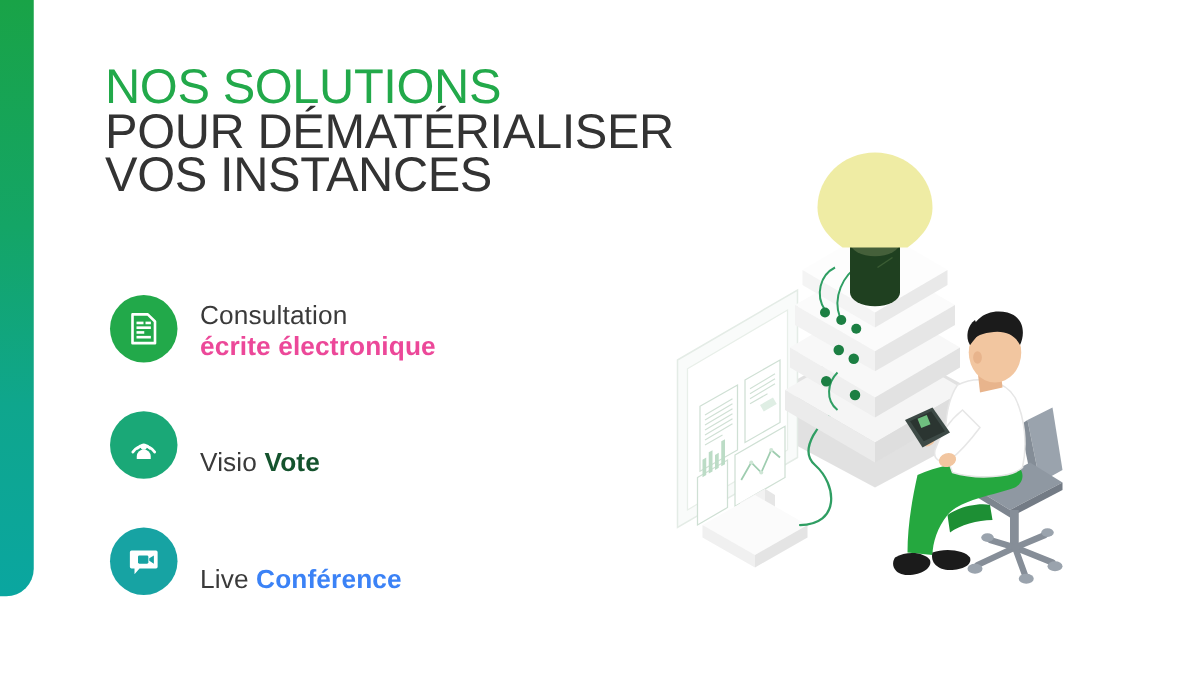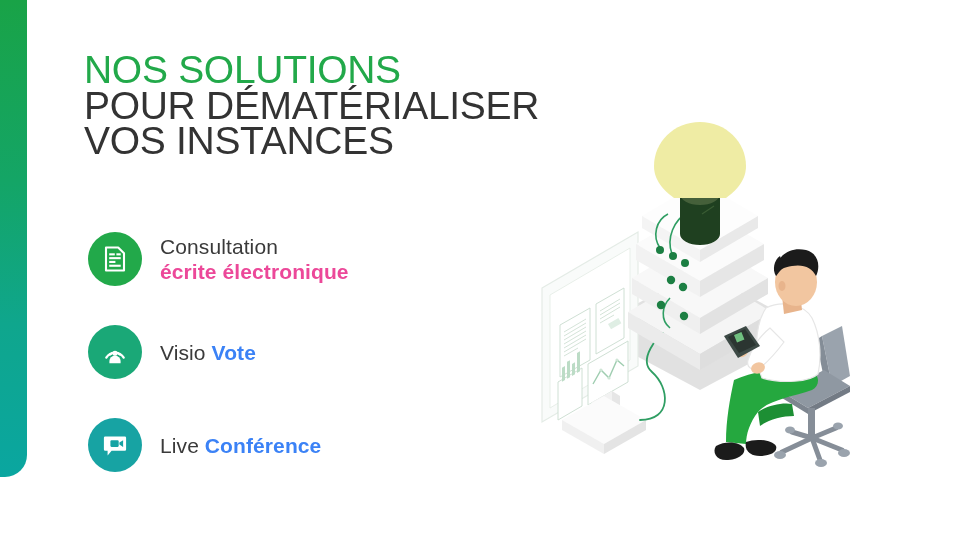--- a/index.html
+++ b/index.html
@@ -26,21 +26,21 @@
     line-height:35.5px;
     letter-spacing:-0.3px;
     white-space:nowrap;
   }
   .line-1{color:#22a94a;}
   .line-2,.line-3{color:#333333;}
 
   
   .features{position:absolute;left:88px;top:228px;}
   .feature{
-    display:flex;align-items:center;
+    display:flex;align-items:flex-end;
     height:62px;margin-bottom:31px;
   }
   .feat-icon{
     width:54px;height:54px;border-radius:50%;
     flex:0 0 54px;
     display:flex;align-items:center;justify-content:center;
     margin-right:18px;
   }
   .feat-icon svg{display:block;}
   .feat-text{
@@ -93,21 +93,21 @@
       <div class="feat-icon" style="background:#1aa877;">
         <svg width="32" height="32" viewBox="0 0 32 32" aria-hidden="true">
           <path d="M7.3 21.6 A10.4 10.4 0 0 1 24.7 21.6" fill="none" stroke="#ffffff" stroke-width="2.3" stroke-linecap="round"></path>
           <path d="M11.1 18.6 A6.3 6.3 0 0 1 20.9 18.6" fill="none" stroke="#ffffff" stroke-width="2.2" stroke-linecap="round"></path>
           <circle cx="16" cy="17.3" r="2.5" fill="#ffffff"></circle>
           <path d="M10.4 27.2 v-2.1 a5.6 5.6 0 0 1 11.2 0 v2.1 Z" fill="#ffffff"></path>
         </svg>
       </div>
       <div class="feat-text">
         <span class="one-line">
-          <span>Visio </span><span class="inline-strong" style="color:#3b82f6;margin-top:28px;">Vote</span>
+          <span>Visio </span><span class="inline-strong" style="color:#14532d;margin-top:28px;">Vote</span>
         </span>
       </div>
     </div>
 
     <div class="feature">
       <div class="feat-icon" style="background:#17a3a3;">
         <svg width="32" height="32" viewBox="0 0 32 32" aria-hidden="true">
           <path d="M6.2 7.4 H25.8 a1.3 1.3 0 0 1 1.3 1.3 V20.4 a1.3 1.3 0 0 1 -1.3 1.3 H12.6 L8.6 26.4 V21.7 H6.2 A1.3 1.3 0 0 1 4.9 20.4 V8.7 A1.3 1.3 0 0 1 6.2 7.4 Z" fill="#ffffff"></path>
           <rect x="11.4" y="11.3" width="8.3" height="6.6" rx="1.1" fill="#17a3a3"></rect>
           <path d="M20.4 13.6 L24.1 11.3 V17.9 L20.4 15.6 Z" fill="#17a3a3"></path>

